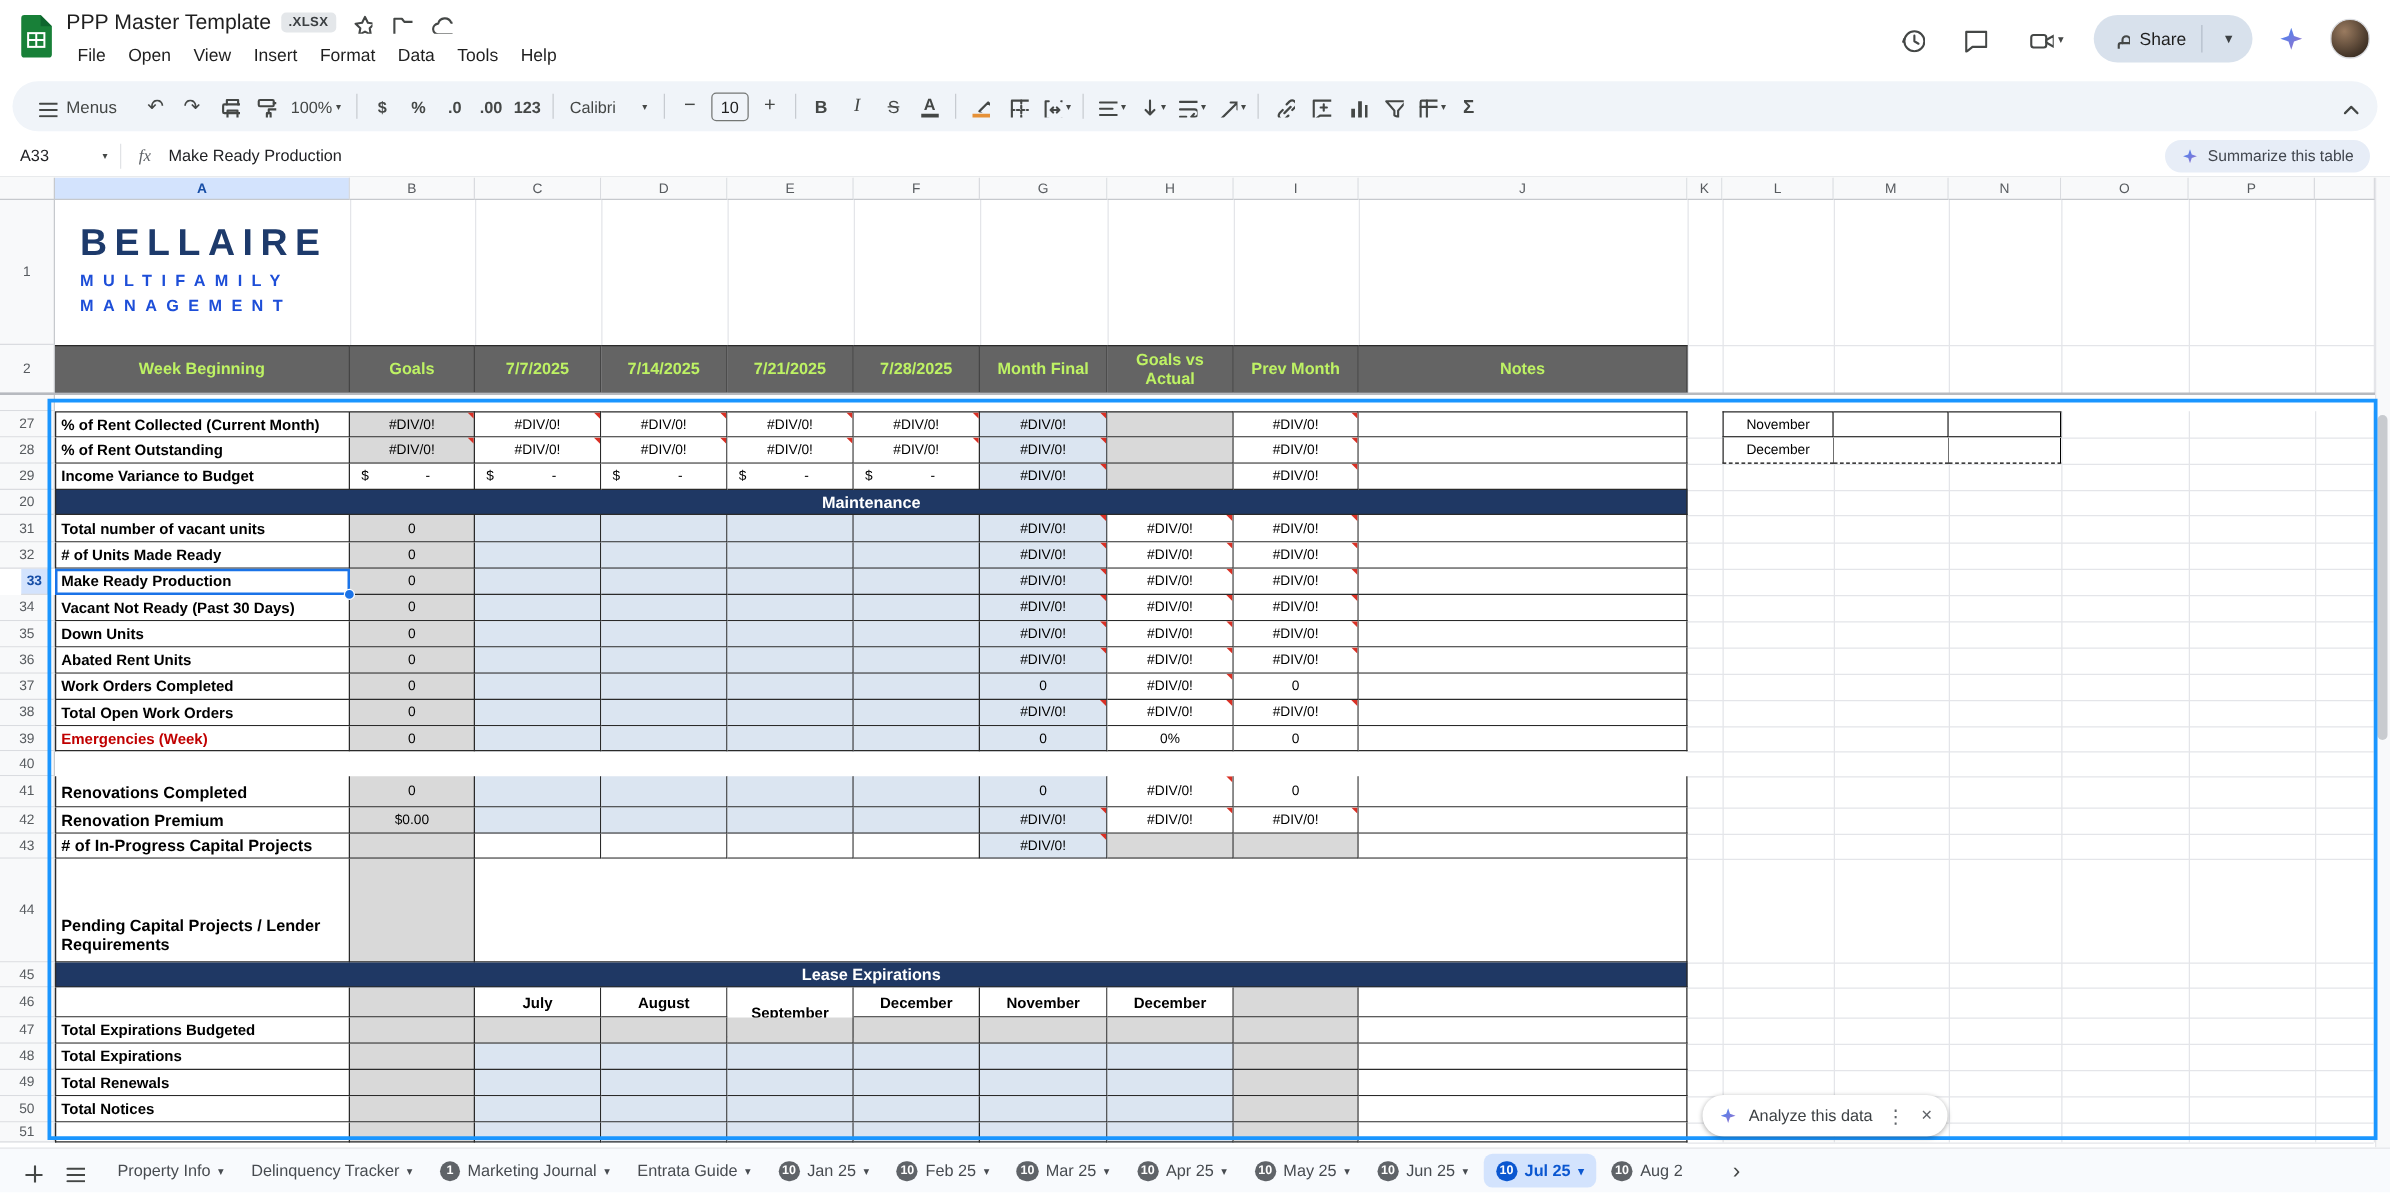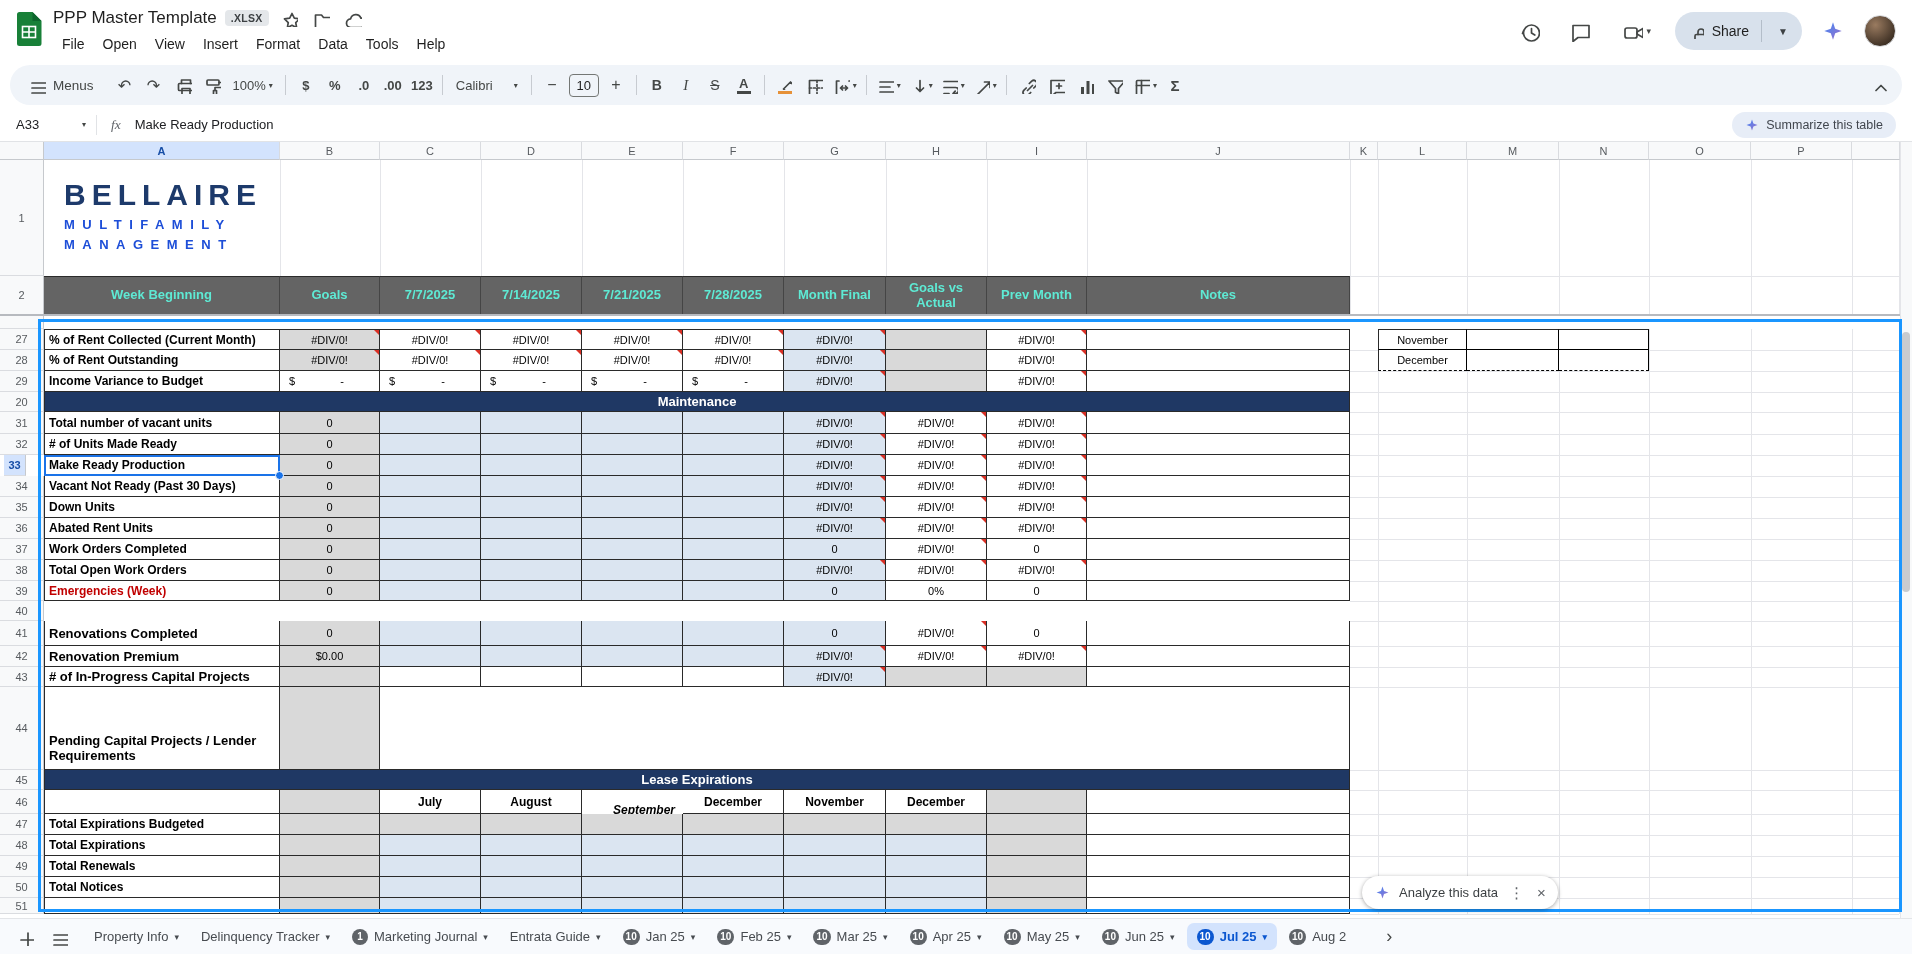--- a/index.html
+++ b/index.html
@@ -77,21 +77,21 @@
   .colhdr.selhdr{background:#d3e3fd;color:#174ea6;font-weight:700}
   .rowhdr{background:#f8f9fa;color:#575b5f;font-size:11px;display:flex;align-items:center;justify-content:center;
     border-right:1px solid #c6c9cd;border-bottom:1px solid #dadce0}
   .rowhdr.selhdr{background:#d3e3fd;color:#174ea6;font-weight:700}
   .vline{background:#e4e5e9}
   .hline{background:#e4e5e9}
   .fline{background:#b7babf}
   .logo{display:flex;flex-direction:column}
   .logo .l1{font-size:30px;font-weight:700;letter-spacing:6px;color:#1d3a6b}
   .logo .l2,.logo .l3{font-size:13px;font-weight:600;letter-spacing:7.5px;color:#1d4ed8;margin-top:5px}
-  .hcell{background:#646464;color:#5eead4;font-weight:700;font-size:13px;display:flex;align-items:center;
+  .hcell{background:#646464;color:#bef264;font-weight:700;font-size:13px;display:flex;align-items:center;
     justify-content:center;text-align:center;line-height:1.1;white-space:normal;padding:0 4px;
     border-right:1px solid #454545;border-top:1px solid #2a2a2a;border-bottom:1px solid #2a2a2a}
   .c{display:flex;align-items:center;font-size:11px;color:#000;overflow:hidden;
     border-right:1px solid #2a2a2a;border-bottom:1px solid #2a2a2a;background:#fff}
   .c.bl{border-left:1px solid #2a2a2a}
   .c.bt{border-top:1px solid #2a2a2a}
   .c.cg{background:#d9d9d9}
   .c.cb{background:#dbe5f1}
   .c.cw{background:#fff}
   .c.cm{justify-content:center;font-weight:700;font-size:12px}
@@ -616,21 +616,21 @@
     <div class="c cg" style="left: 987px; top: 525px; width: 100px; height: 20px;"></div>
     <div class="c cw" style="left: 1087px; top: 525px; width: 263px; height: 20px;"></div>
     <div class="c lab tallLab bl big" style="left: 44px; top: 545px; width: 236px; height: 83px;">Pending Capital Projects / Lender Requirements</div>
     <div class="c cg" style="left: 280px; top: 545px; width: 100px; height: 83px;"></div>
     <div class="c cw" style="left: 380px; top: 545px; width: 970px; height: 83px;"></div>
     <div class="c sec" style="left: 44px; top: 628px; width: 1306px; height: 20px;">Lease Expirations</div>
     <div class="c lab bl" style="left: 44px; top: 648px; width: 236px; height: 24px;"></div>
     <div class="c cg" style="left: 280px; top: 648px; width: 100px; height: 24px;"></div>
     <div class="c cm" style="left: 380px; top: 648px; width: 101px; height: 24px;">July</div>
     <div class="c cm" style="left: 481px; top: 648px; width: 101px; height: 24px;">August</div>
-    <div class="c cm" style="left: 594px; top: 648px; width: 101px; height: 40px; font-style: italic;">September</div>
+    <div class="c cm" style="left: 582px; top: 648px; width: 101px; height: 40px;">September</div>
     <div class="c cm" style="left: 683px; top: 648px; width: 101px; height: 24px;">December</div>
     <div class="c cm" style="left: 784px; top: 648px; width: 102px; height: 24px;">November</div>
     <div class="c cm" style="left: 886px; top: 648px; width: 101px; height: 24px;">December</div>
     <div class="c cg" style="left: 987px; top: 648px; width: 100px; height: 24px;"></div>
     <div class="c cw" style="left: 1087px; top: 648px; width: 263px; height: 24px;"></div>
     <div class="c lab bl" style="left: 44px; top: 672px; width: 236px; height: 21px;">Total Expirations Budgeted</div>
     <div class="c cg" style="left: 280px; top: 672px; width: 100px; height: 21px;"></div>
     <div class="c cg" style="left: 380px; top: 672px; width: 101px; height: 21px;"></div>
     <div class="c cg" style="left: 481px; top: 672px; width: 101px; height: 21px;"></div>
     <div class="c cg" style="left: 582px; top: 672px; width: 101px; height: 21px;"></div>
@@ -687,21 +687,21 @@
     <div class="c side dashb" style="left: 1559px; top: 208px; width: 90px; height: 21px;"></div>
     <div class="rowhdr" style="left: 0px; top: 18px; width: 44px; height: 116px;">1</div>
     <div class="rowhdr" style="left: 0px; top: 134px; width: 44px; height: 39px;">2</div>
     <div class="rowhdr" style="left: 0px; top: 173px; width: 44px; height: 14px;"></div>
     <div class="rowhdr" style="left: 0px; top: 187px; width: 44px; height: 21px;">27</div>
     <div class="rowhdr" style="left: 0px; top: 208px; width: 44px; height: 21px;">28</div>
     <div class="rowhdr" style="left: 0px; top: 229px; width: 44px; height: 21px;">29</div>
     <div class="rowhdr" style="left: 0px; top: 250px; width: 44px; height: 20px;">20</div>
     <div class="rowhdr" style="left: 0px; top: 270px; width: 44px; height: 22px;">31</div>
     <div class="rowhdr" style="left: 0px; top: 292px; width: 44px; height: 21px;">32</div>
-    <div class="rowhdr selhdr" style="left: 4px; top: 313px; width: 22px; height: 21px;">33</div>
+    <div class="rowhdr selhdr" style="left: 17px; top: 313px; width: 22px; height: 21px;">33</div>
     <div class="rowhdr" style="left: 0px; top: 334px; width: 44px; height: 21px;">34</div>
     <div class="rowhdr" style="left: 0px; top: 355px; width: 44px; height: 21px;">35</div>
     <div class="rowhdr" style="left: 0px; top: 376px; width: 44px; height: 21px;">36</div>
     <div class="rowhdr" style="left: 0px; top: 397px; width: 44px; height: 21px;">37</div>
     <div class="rowhdr" style="left: 0px; top: 418px; width: 44px; height: 21px;">38</div>
     <div class="rowhdr" style="left: 0px; top: 439px; width: 44px; height: 20px;">39</div>
     <div class="rowhdr" style="left: 0px; top: 459px; width: 44px; height: 20px;">40</div>
     <div class="rowhdr" style="left: 0px; top: 479px; width: 44px; height: 25px;">41</div>
     <div class="rowhdr" style="left: 0px; top: 504px; width: 44px; height: 21px;">42</div>
     <div class="rowhdr" style="left: 0px; top: 525px; width: 44px; height: 20px;">43</div>

